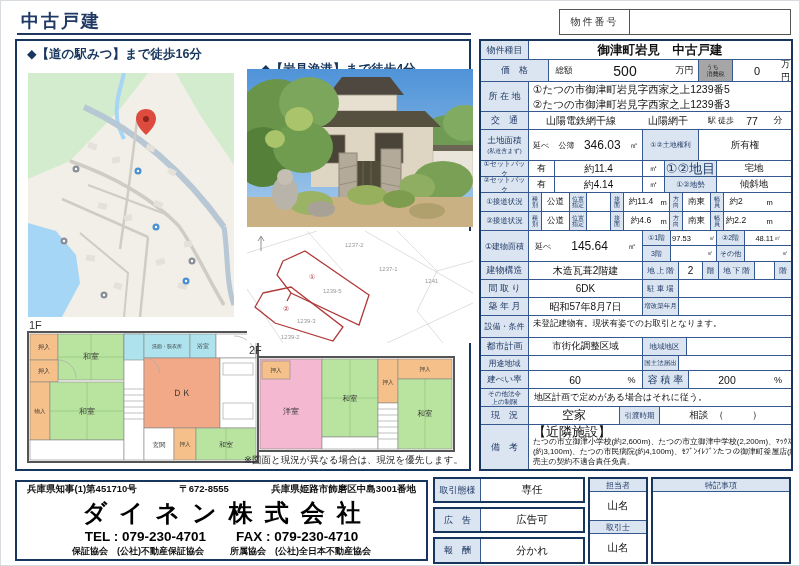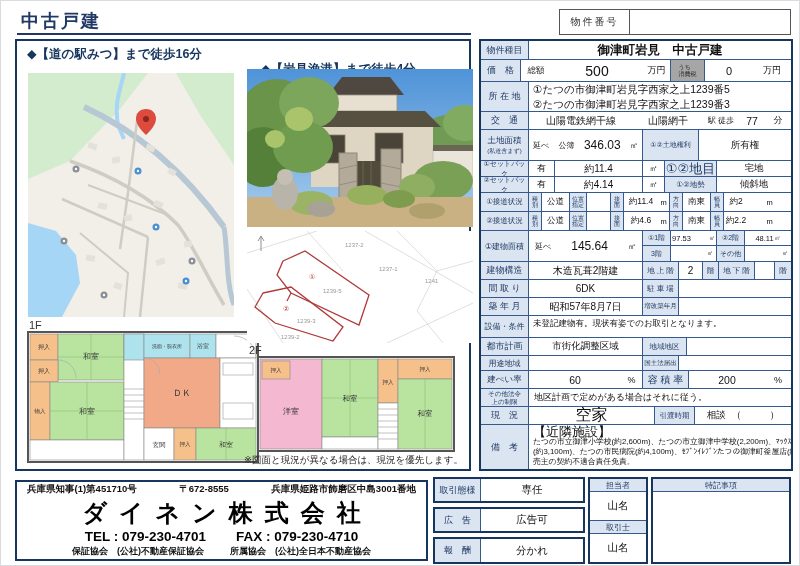--- a/index.html
+++ b/index.html
@@ -303,21 +303,21 @@
   </div>
 
   <div id="detail-table">
 
     <div class="trow" style="height:19px">
       <div class="tc lbl" style="width:48px;font-size:9px">物件種目</div>
       <div class="tc grow" style="font-size:12.5px;font-weight:bold">御津町岩見　中古戸建</div>
     </div>
 
     <div class="trow" style="height:22px">
-      <div class="tc lbl" style="width:40px;font-size:9px">価　格</div>
+      <div class="tc lbl" style="width:68px;font-size:9px">価　格</div>
       <div class="tc" style="width:30px;font-size:8.5px;border-right:none">総額</div>
       <div class="tc" style="width:92px;font-size:14px;border-right:none">500</div>
       <div class="tc" style="width:28px;font-size:9px">万円</div>
       <div class="tc graylbl tiny" style="width:34px">うち
 消費税</div>
       <div class="tc" style="width:48px;font-size:11px;border-right:none">0</div>
       <div class="tc grow" style="font-size:9px">万円</div>
     </div>
 
     <div class="trow" style="height:30px">
@@ -499,21 +499,21 @@
     </div>
 
     <div class="trow" style="height:18px">
       <div class="tc lbl" style="width:48px;font-size:6.5px;line-height:7.5px;white-space:pre-line">その他法令
 上の制限</div>
       <div class="tc grow left-al" style="font-size:9px">地区計画で定めがある場合はそれに従う。</div>
     </div>
 
     <div class="trow" style="height:18px">
       <div class="tc lbl" style="width:48px;font-size:9px">現　況</div>
-      <div class="tc" style="width:126px;font-size:16px">空家</div>
+      <div class="tc" style="width:91px;font-size:12px">空家</div>
       <div class="tc lbl" style="width:40px;font-size:7.5px">引渡時期</div>
       <div class="tc grow" style="font-size:9.5px;gap:6px">
         <span>相談</span>
           <span>（　　　）</span>
       </div>
     </div>
 
     <div class="trow" style="height:44px">
       <div class="tc lbl" style="width:48px;font-size:9px">備　考</div>
       <div class="tc grow colcell" style="justify-content:flex-start;padding:2px 4px">

